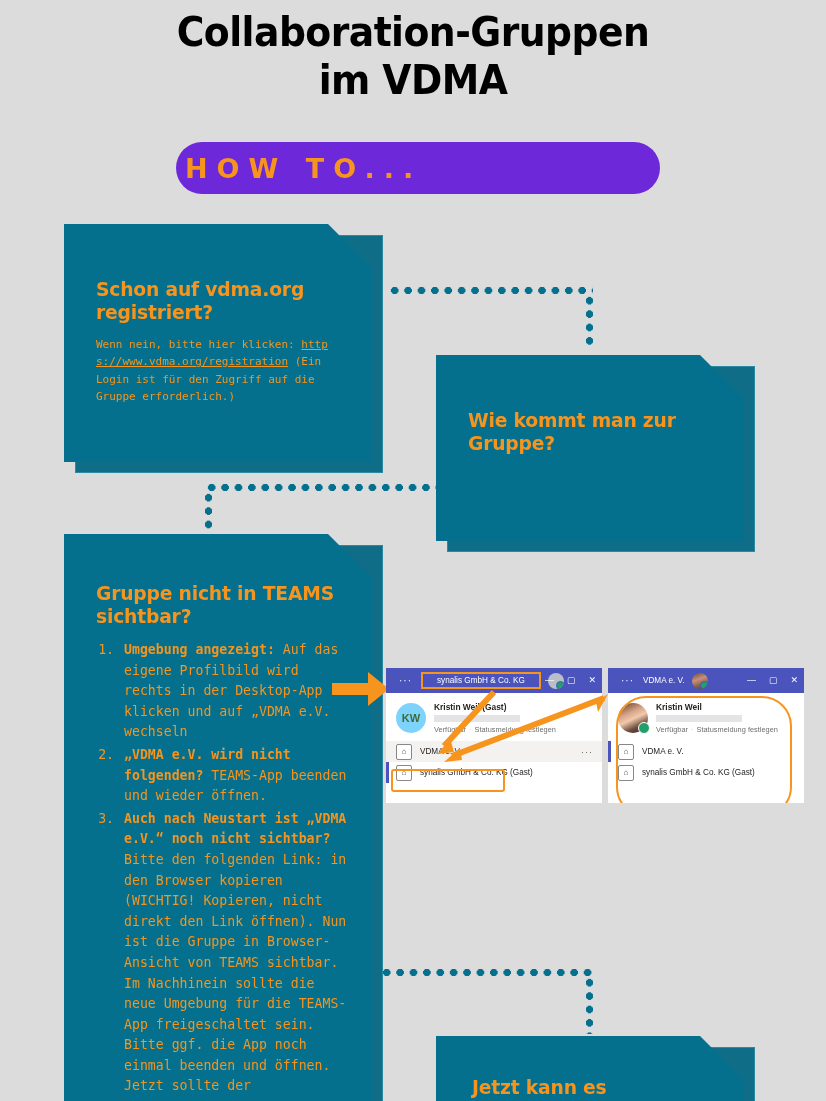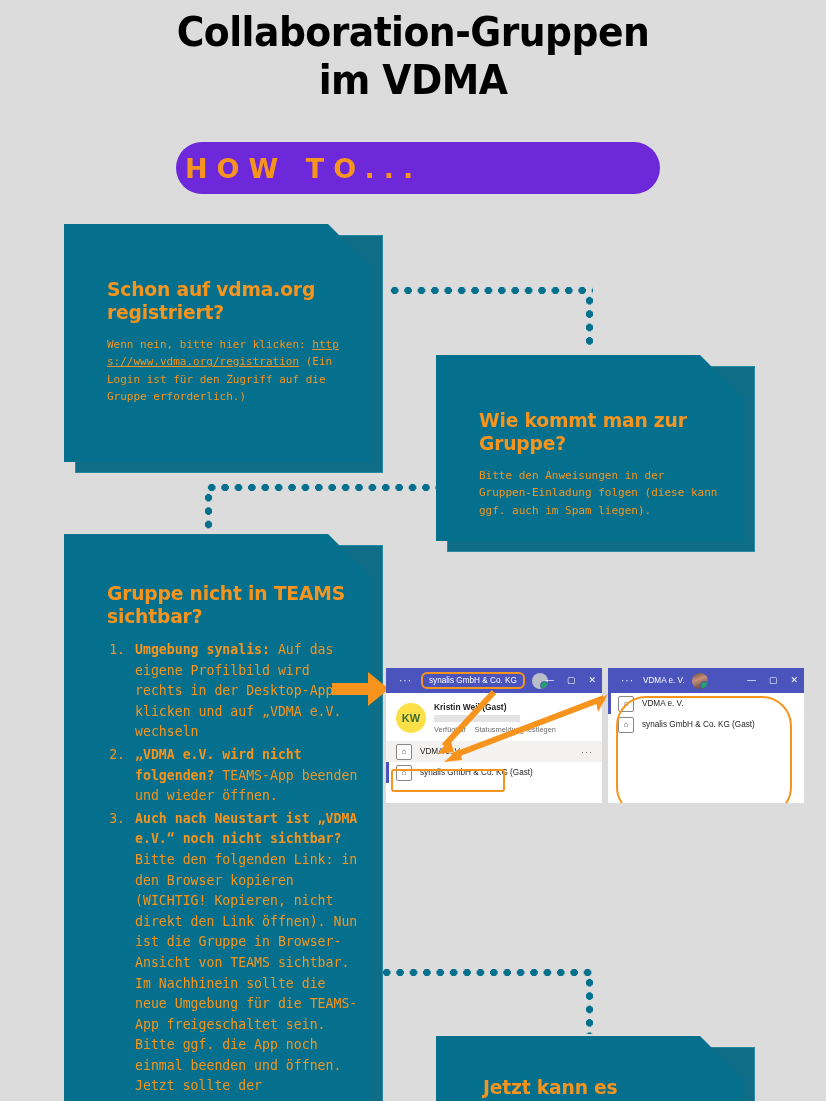--- a/index.html
+++ b/index.html
@@ -71,21 +71,21 @@
     position: absolute;
     left: 0; top: 0;
     width: 100%;
     height: 100%;
     background: #04708d;
     box-sizing: border-box;
     clip-path: polygon(0 0, calc(100% - 44px) 0, 100% 44px, 100% 100%, 0 100%);
   }
   .card-inner {
     position: absolute;
-    left: 11px; top: 0;
+    left: 0; top: 0;
     width: 100%;
     height: 100%;
     box-sizing: border-box;
     padding: 54px 34px 20px 32px;
     clip-path: polygon(0 0, calc(100% - 44px) 0, 100% 44px, 100% 100%, 0 100%);
   }
   .card-h {
     font-family: "DejaVu Sans", sans-serif;
     font-weight: 900;
     font-size: 19.5px;
@@ -193,22 +193,22 @@
     position: relative;
   }
   .tw-dots { margin-left: 13px; letter-spacing: 1px; font-size: 10px; opacity: .95; }
   .tw-org {
     margin-left: 9px;
     font-size: 8.2px;
     white-space: nowrap;
   }
   .tw-org.boxed {
     border: 2px solid #f7941d;
-    border-radius: 6px;
-    padding: 2px 6px;
+    border-radius: 0;
+    padding: 2px 14px;
   }
   .tw-ava-sm {
     width: 16px; height: 16px; border-radius: 50%;
     margin-left: 7px; position: relative;
     background: #b9bfc9;
     overflow: hidden;
   }
   .tw-ava-sm.photo { background: linear-gradient(160deg,#6b4a3a 0%,#c9907a 40%,#8a5f4a 70%,#4a3b52 100%); }
   .tw-ava-sm .pres {
     position: absolute; right: -1px; bottom: -1px;
@@ -222,21 +222,21 @@
   }
   .tw-wbtn { line-height: 1; }
 
   .tw-body { position: relative; height: 110px; }
   .tw-prof { display: flex; align-items: center; padding: 9px 0 7px 10px; }
   .tw-ava-lg {
     width: 30px; height: 30px; border-radius: 50%;
     position: relative; flex: none;
     display: flex; align-items: center; justify-content: center;
     font-size: 11px; font-weight: bold; color: #3d6b35;
-    background: #fde047;
+    background: #7dd3fc;
   }
   .tw-ava-lg.photo {
     background: linear-gradient(155deg,#55331f 0%,#d8a488 35%,#f0c9ae 52%,#6b4b3b 75%,#2f2a3a 100%);
     color: transparent;
   }
   .tw-ava-lg .pres {
     position: absolute; right: -2px; bottom: -1px;
     width: 10px; height: 10px; border-radius: 50%;
     background: #22a06b; border: 1.5px solid #ffffff;
   }
@@ -298,31 +298,30 @@
     <h2 class="card-h">Schon auf vdma.org registriert?</h2>
     <p class="card-p"><span>Wenn nein, bitte hier klicken: </span><a class="card-link" href="#">https://www.vdma.org/registration</a><span> (Ein Login ist für den Zugriff auf die Gruppe erforderlich.)</span></p>
   </div>
 </div>
 
 <div class="card-wrap" id="card-how-to-join">
   <div class="card-shadow"></div>
   <div class="card"></div>
   <div class="card-inner">
     <h2 class="card-h">Wie kommt man zur Gruppe?</h2>
-    <p class="card-p">Bitte den Anweisungen in der Gruppen-Einladung folgen (diese kann ggf. auch im Spam liegen).</p>
   </div>
 </div>
 
 <div class="card-wrap" id="card-not-visible">
   <div class="card-shadow"></div>
   <div class="card"></div>
   <div class="card-inner">
     <h2 class="card-h">Gruppe nicht in TEAMS sichtbar?</h2>
     <ol class="steps">
-      <li><b>Umgebung synalis:</b><span> Auf das eigene Profilbild wird rechts in der Desktop-App klicken und auf „VDMA e.V. wechseln</span></li>
+      <li><b>Umgebung angezeigt:</b><span> Auf das eigene Profilbild wird rechts in der Desktop-App klicken und auf „VDMA e.V. wechseln</span></li>
       <li><b>„VDMA e.V. wird nicht folgenden?</b><span> TEAMS-App beenden und wieder öffnen.</span></li>
       <li><b>Auch nach Neustart ist „VDMA e.V.“ noch nicht sichtbar?</b><span> Bitte den folgenden Link: in den Browser kopieren (WICHTIG! Kopieren, nicht direkt den Link öffnen). Nun ist die Gruppe in Browser-Ansicht von TEAMS sichtbar. Im Nachhinein sollte die neue Umgebung für die TEAMS-App freigeschaltet sein. Bitte ggf. die App noch einmal beenden und öffnen. Jetzt sollte der</span></li>
     </ol>
   </div>
 </div>
 
 <div class="card-wrap" id="card-ready">
   <div class="card-shadow"></div>
   <div class="card"></div>
   <div class="card-inner">
@@ -379,20 +378,30 @@
       <span class="tw-ava-sm photo">
           <span class="pres"></span>
         </span>
       <span class="tw-wbtns">
         <span class="tw-wbtn">—</span>
         <span class="tw-wbtn">▢</span>
         <span class="tw-wbtn">✕</span>
       </span>
     </div>
     <div class="tw-body">
+      <div class="tw-prof">
+        <div class="tw-ava-lg photo">
+            <span class="pres"></span>
+          </div>
+        <div class="tw-meta">
+          <div class="tw-name">Kristin Weil</div>
+          <div class="tw-redact"></div>
+          <div class="tw-status"><span>Verfügbar</span><span class="sep">·</span><span>Statusmeldung festlegen</span></div>
+        </div>
+      </div>
       <div class="tw-row">
         <span class="tw-accent"></span>
         <span class="bag">⌂</span>
         <span class="rlabel">VDMA e. V.</span>
       </div>
       <div class="tw-row">
         <span class="bag">⌂</span>
         <span class="rlabel">synalis GmbH &amp; Co. KG (Gast)</span>
       </div>
       <div class="hl-box" id="hl-right-all"></div>

